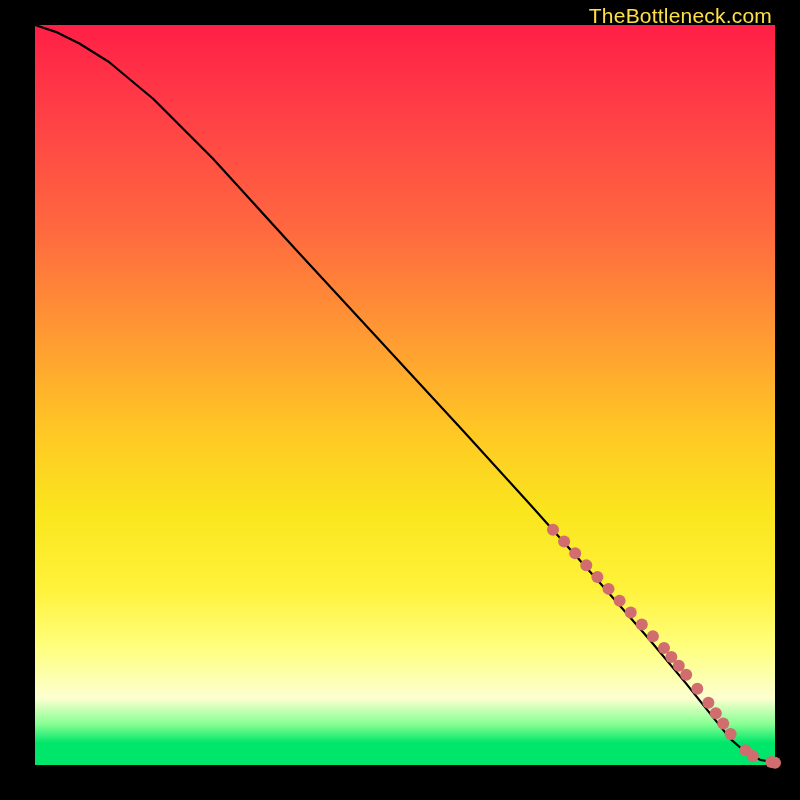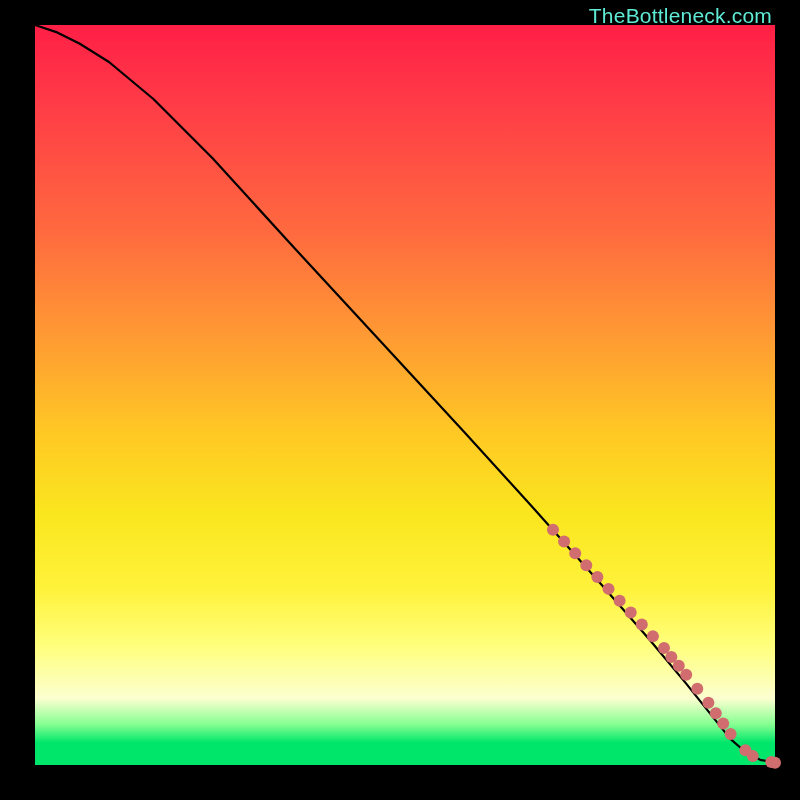--- a/index.html
+++ b/index.html
@@ -38,21 +38,21 @@
       #fcffd0 91%,
       #86ff92 94.5%,
       #00e66a 97%,
       #00e66a 100%
     );
   }
   .watermark {
     position: absolute;
     top: 4px;
     right: 28px;
-    color: #5eead4;
+    color: #fde047;
     font-size: 21px;
     font-weight: 400;
     letter-spacing: 0.2px;
     user-select: none;
   }
   svg.curve {
     position: absolute;
     left: 0;
     top: 0;
     width: 740px;

